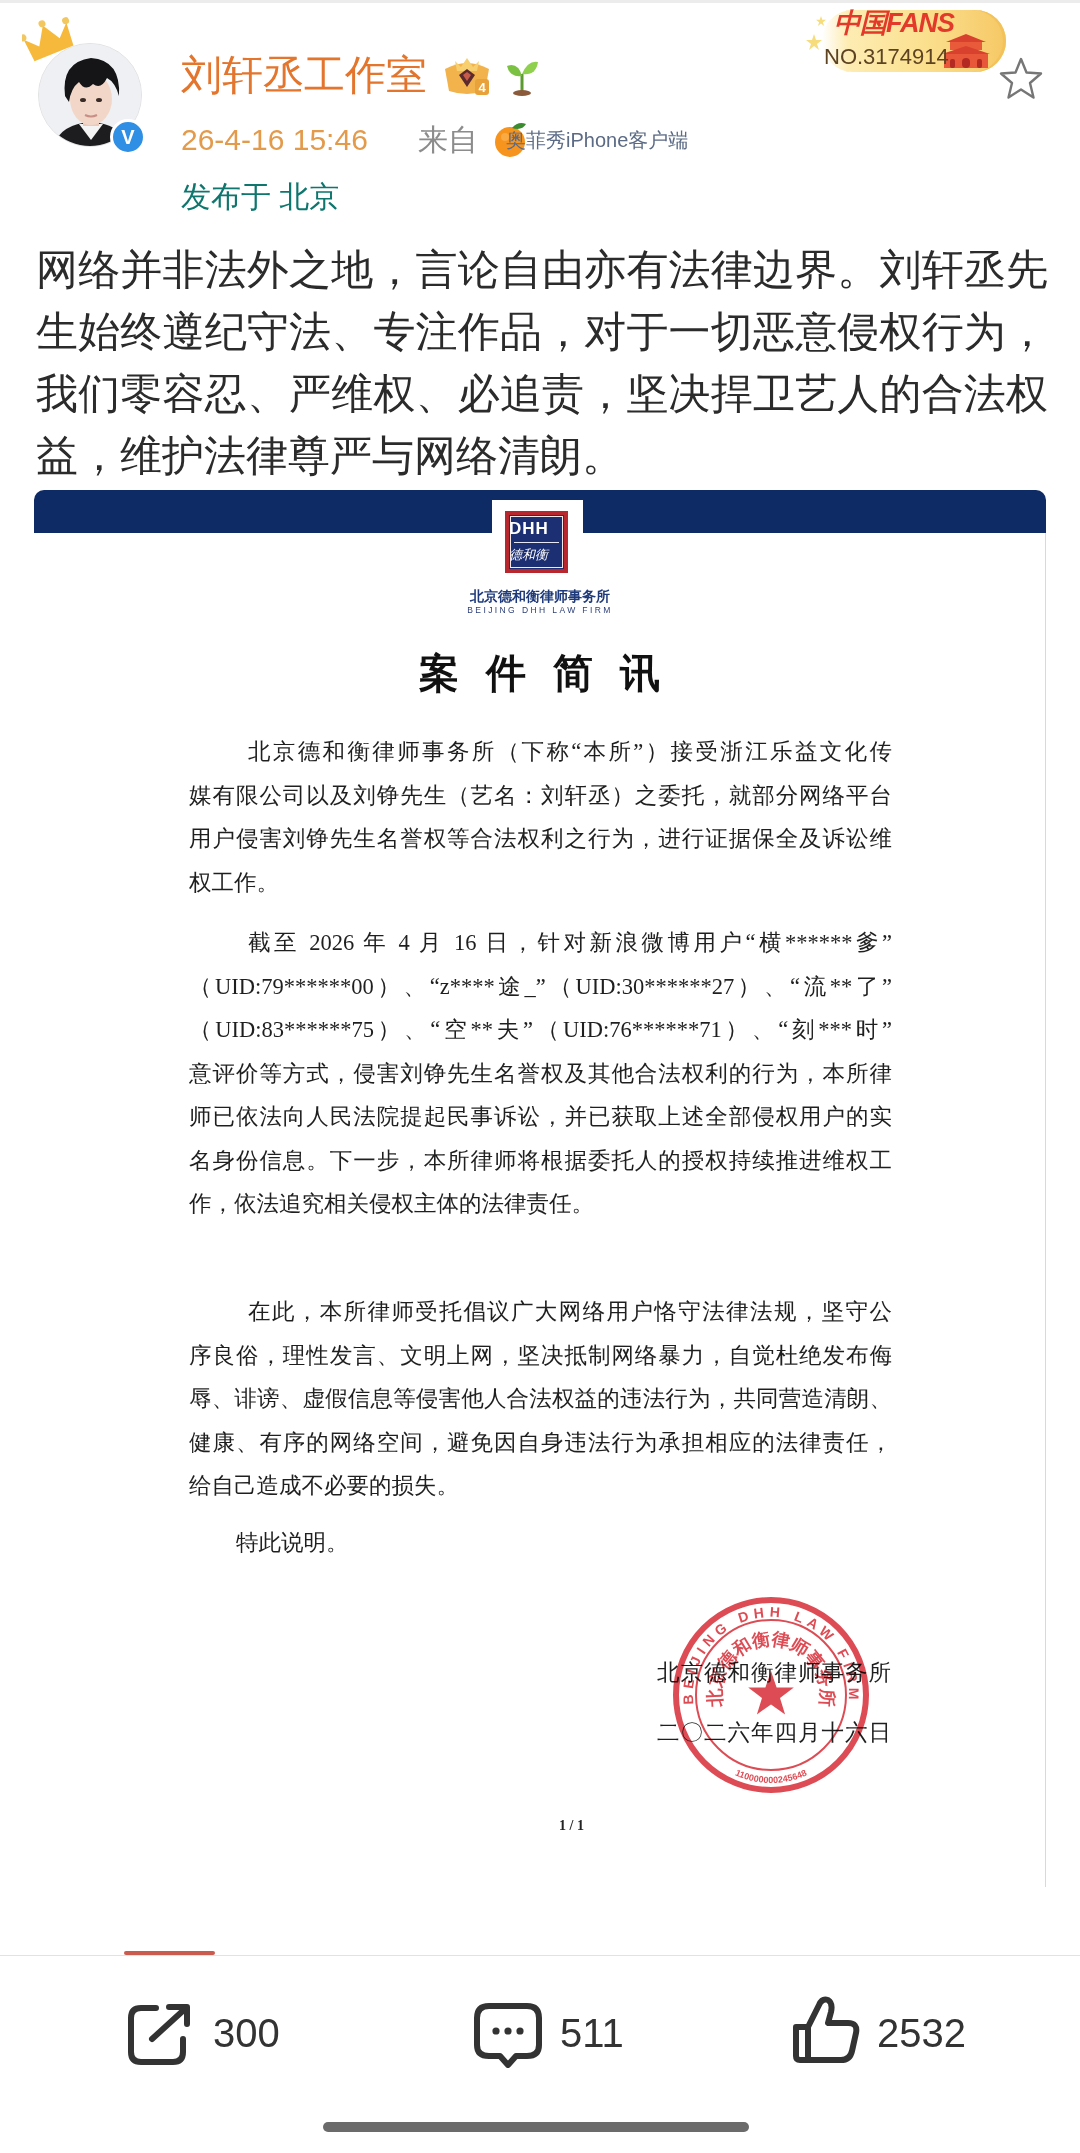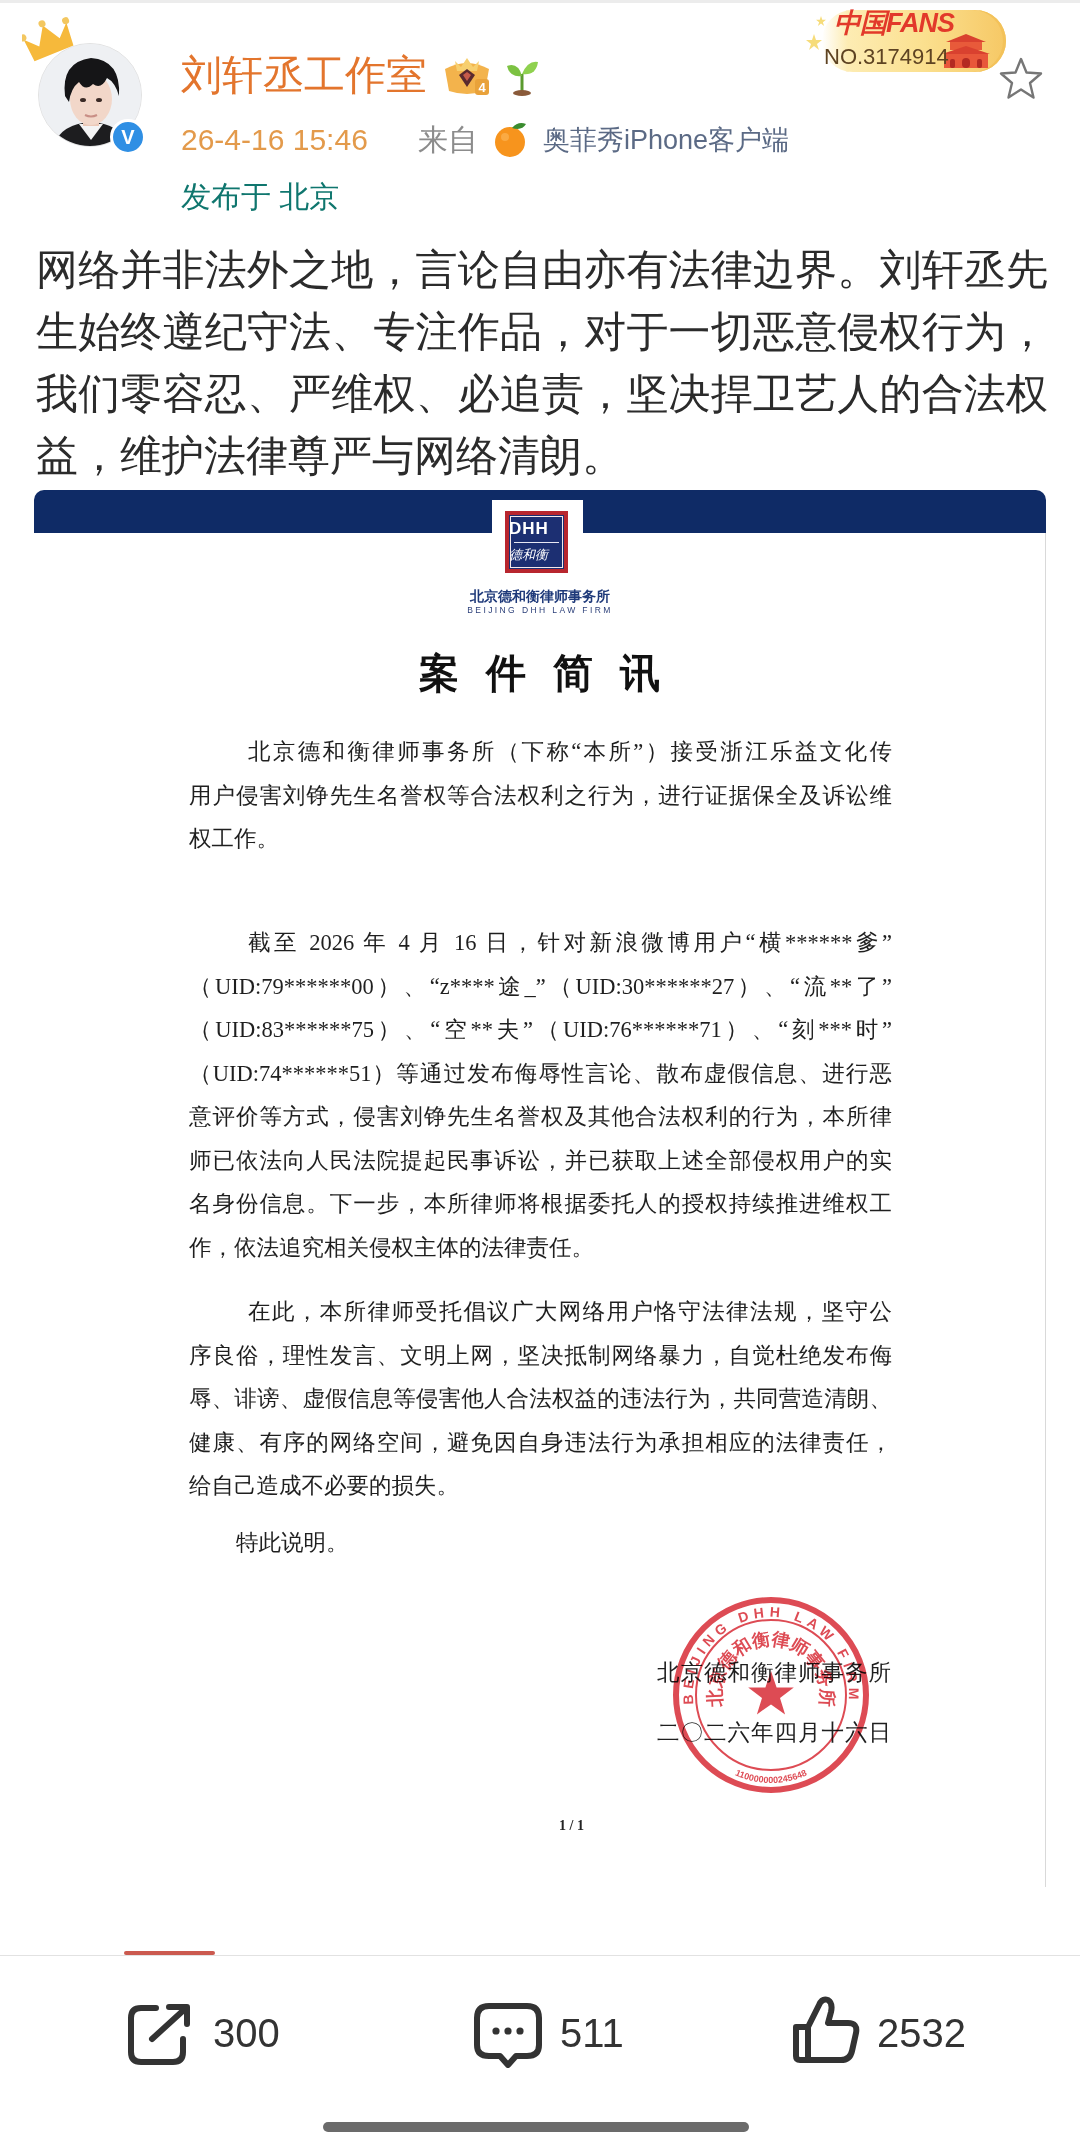--- a/index.html
+++ b/index.html
@@ -13,21 +13,21 @@
 .avatar svg{display:block}
 .avatar-crown{left:22px;top:16px;width:58px;height:52px}
 .verified{left:110px;top:119px;width:36px;height:36px;border-radius:50%;background:#2f8fe4;border:3px solid #ffffff;color:#fff;font:bold 20px/30px "Liberation Sans",sans-serif;text-align:center}
 .name{left:181px;top:50px;font-size:41px;line-height:50px;color:#e3752d;white-space:nowrap}
 .name-crown{left:441px;top:55px;width:52px;height:42px}
 .sprout{left:504px;top:56px;width:36px;height:40px}
 .meta{top:122px;font-size:30px;line-height:36px;white-space:nowrap}
 .time{left:181px;color:#e39a4b}
 .from{left:418px;color:#8c8c8c}
 .orange{left:492px;top:121px;width:38px;height:38px}
-.source{left:543px;color:#5b6a85;font-size:27px}
+.source{left:506px;color:#5b6a85;font-size:20px}
 .location{left:181px;top:179px;font-size:30px;line-height:36px;color:#0f766e;white-space:nowrap}
 
 .fans{left:804px;top:4px;width:206px;height:72px}
 .fans-pill{left:18px;top:6px;width:184px;height:62px;border-radius:31px;background:linear-gradient(90deg,rgba(253,236,178,0) 0%,#fdecb3 14%,#fbe08f 55%,#f6c865 100%);box-shadow:inset -3px 0 0 #f3c25a}
 .fans-title{left:30px;top:4px;font:italic bold 27px/30px "Liberation Sans",sans-serif;color:#e2392a;letter-spacing:-1px;white-space:nowrap}
 .fans-num{left:20px;top:40px;font:22px/26px "Liberation Sans",sans-serif;color:#5e4322;white-space:nowrap}
 .fans-gate{left:134px;top:24px;width:56px;height:42px}
 .fans-star1{left:2px;top:30px;width:16px;height:16px}
 .fans-star2{left:12px;top:12px;width:10px;height:10px}
 .star-btn{left:997px;top:55px;width:48px;height:48px}
@@ -177,29 +177,29 @@
       <div class="logo-div"></div>
       <div class="logo-cal">德和衡</div>
     </div>
   </div>
   <div class="abs firm-cn">北京德和衡律师事务所</div>
   <div class="abs firm-en">BEIJING DHH LAW FIRM</div>
   <div class="abs doc-title">案件简讯</div>
 
   <div class="abs para" style="top:240px">
     <div class="ln indent">北京德和衡律师事务所（下称“本所”）接受浙江乐益文化传</div>
+    <div class="ln">媒有限公司以及刘铮先生（艺名：刘轩丞）之委托，就部分网络平台</div>
     <div class="ln">用户侵害刘铮先生名誉权等合法权利之行为，进行证据保全及诉讼维</div>
     <div class="ln last">权工作。</div>
   </div>
 
   <div class="abs para" style="top:431px">
     <div class="ln indent">截至 2026 年 4 月 16 日，针对新浪微博用户“横******爹”</div>
     <div class="ln">（UID:79******00）、“z****途_”（UID:30******27）、“流**了”</div>
     <div class="ln">（UID:83******75）、“空**夫”（UID:76******71）、“刻***时”</div>
-    <div class="ln">（UID:74******51）等通过发布侮辱性言论、散布虚假信息、进行恶</div>
     <div class="ln">意评价等方式，侵害刘铮先生名誉权及其他合法权利的行为，本所律</div>
     <div class="ln">师已依法向人民法院提起民事诉讼，并已获取上述全部侵权用户的实</div>
     <div class="ln">名身份信息。下一步，本所律师将根据委托人的授权持续推进维权工</div>
     <div class="ln last">作，依法追究相关侵权主体的法律责任。</div>
   </div>
 
   <div class="abs para" style="top:800px">
     <div class="ln indent">在此，本所律师受托倡议广大网络用户恪守法律法规，坚守公</div>
     <div class="ln">序良俗，理性发言、文明上网，坚决抵制网络暴力，自觉杜绝发布侮</div>
     <div class="ln">辱、诽谤、虚假信息等侵害他人合法权益的违法行为，共同营造清朗、</div>

